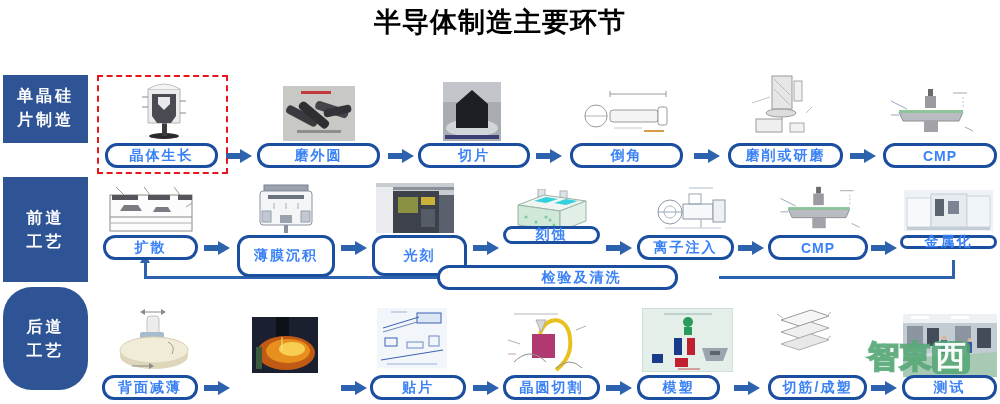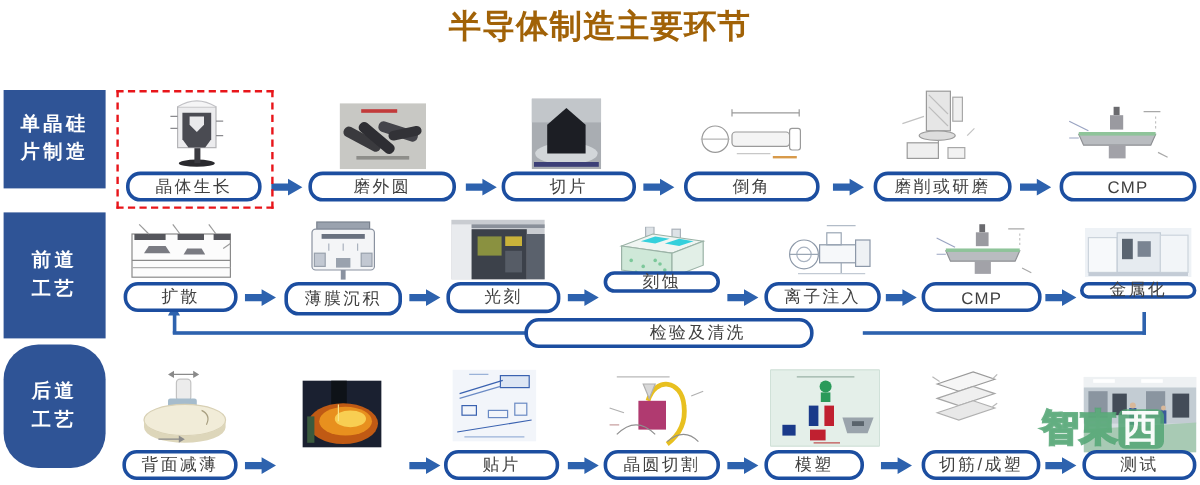--- a/index.html
+++ b/index.html
@@ -1,26 +1,26 @@
 <!DOCTYPE html>
 <html><head>
 <meta charset="utf-8">
 <style>
   html,body{margin:0;padding:0;background:#fff;}
   .canvas{position:relative;width:1000px;height:404px;background:#fff;overflow:hidden;
           font-family:"Liberation Sans","DejaVu Sans",sans-serif;}
   .title{position:absolute;top:4px;left:0;width:100%;text-align:center;
          font-family:"Liberation Serif","DejaVu Serif",serif;
-         font-size:27px;font-weight:bold;color:#a16207;letter-spacing:1px;}
+         font-size:27px;font-weight:bold;color:#000000;letter-spacing:1px;}
   .side{position:absolute;left:3px;width:85px;background:#2f5496;color:#fff;
         display:flex;flex-direction:column;align-items:center;justify-content:center;
         font-size:16px;font-weight:bold;letter-spacing:3px;line-height:1.5;}
   .step{position:absolute;background:#fff;border:3px solid #1c4ea0;border-radius:12px;
         display:flex;align-items:center;justify-content:center;box-sizing:border-box;
-        font-size:14px;font-weight:normal;color:#404040;letter-spacing:2px;z-index:3;}
+        font-size:14px;font-weight:bold;color:#3b82f6;letter-spacing:2px;z-index:3;}
   .step.latin{letter-spacing:1px;}
   .imgbox{position:absolute;z-index:1;}
   .arrow{position:absolute;z-index:2;}
   .dashed{position:absolute;border:2px dashed #e8151a;box-sizing:border-box;z-index:4;}
   .loopline{position:absolute;background:#2d62ae;z-index:1;}
   .looparrow{position:absolute;width:0;height:0;border-left:5px solid transparent;
              border-right:5px solid transparent;border-bottom:9px solid #2d62ae;z-index:2;}
   .wm{position:absolute;left:868px;top:336px;z-index:6;font-weight:bold;font-size:31px;
       letter-spacing:1px;white-space:nowrap;}
   .wm .outl{color:rgba(255,255,255,0.30);-webkit-text-stroke:2px rgba(84,166,116,0.85);
@@ -28,21 +28,21 @@
   .wm .boxed{display:inline-block;background:rgba(84,166,116,0.85);color:rgba(255,255,255,0.95);
              border-radius:6px;padding:0 3px;line-height:1.05;}
 </style>
 </head>
 <body>
 
 <div class="canvas">
 
   <div class="title">半导体制造主要环节</div>
 
-  <div class="side" style="top:75px;height:82px;font-family:Liberation Mono, monospace;">
+  <div class="side" style="top:75px;height:68px;font-family:Liberation Mono, monospace;">
     <span>单晶硅</span>
     <span>片制造</span>
   </div>
   <div class="side" style="top:177px;height:105px;">
     <span>前道</span>
     <span>工艺</span>
   </div>
   <div class="side" style="top:287px;height:103px;border-radius:29px;">
     <span>后道</span>
     <span>工艺</span>
@@ -297,22 +297,22 @@
   <svg class="arrow" style="left:694px;top:148px;" width="27" height="16" viewBox="0 0 27 16">
       <polygon points="0,5 14,5 14,1 26,8 14,15 14,11 0,11" fill="#2d62ae"></polygon>
     </svg>
   <svg class="arrow" style="left:850px;top:148px;" width="27" height="16" viewBox="0 0 27 16">
       <polygon points="0,5 14,5 14,1 26,8 14,15 14,11 0,11" fill="#2d62ae"></polygon>
     </svg>
 
   <div class="dashed" style="left:97px;top:75px;width:131px;height:99px;"></div>
 
   <div class="step" style="left:103px;top:235px;width:95px;height:25px;">扩散</div>
-  <div class="step" style="left:237px;top:235px;width:98px;height:28px;">薄膜沉积</div>
-  <div class="step" style="left:372px;top:235px;width:95px;height:26px;">光刻</div>
+  <div class="step" style="left:237px;top:235px;width:98px;height:42px;">薄膜沉积</div>
+  <div class="step" style="left:372px;top:235px;width:95px;height:41px;">光刻</div>
   <div class="step" style="left:503px;top:226px;width:97px;height:18px;">刻蚀</div>
   <div class="step" style="left:637px;top:235px;width:97px;height:25px;">离子注入</div>
   <div class="step latin" style="left:768px;top:235px;width:100px;height:25px;">CMP</div>
   <div class="step" style="left:900px;top:235px;width:97px;height:14px;">金属化</div>
 
   <svg class="arrow" style="left:204px;top:240px;" width="27" height="16" viewBox="0 0 27 16">
       <polygon points="0,5 14,5 14,1 26,8 14,15 14,11 0,11" fill="#2d62ae"></polygon>
     </svg>
   <svg class="arrow" style="left:341px;top:240px;" width="27" height="16" viewBox="0 0 27 16">
       <polygon points="0,5 14,5 14,1 26,8 14,15 14,11 0,11" fill="#2d62ae"></polygon>

